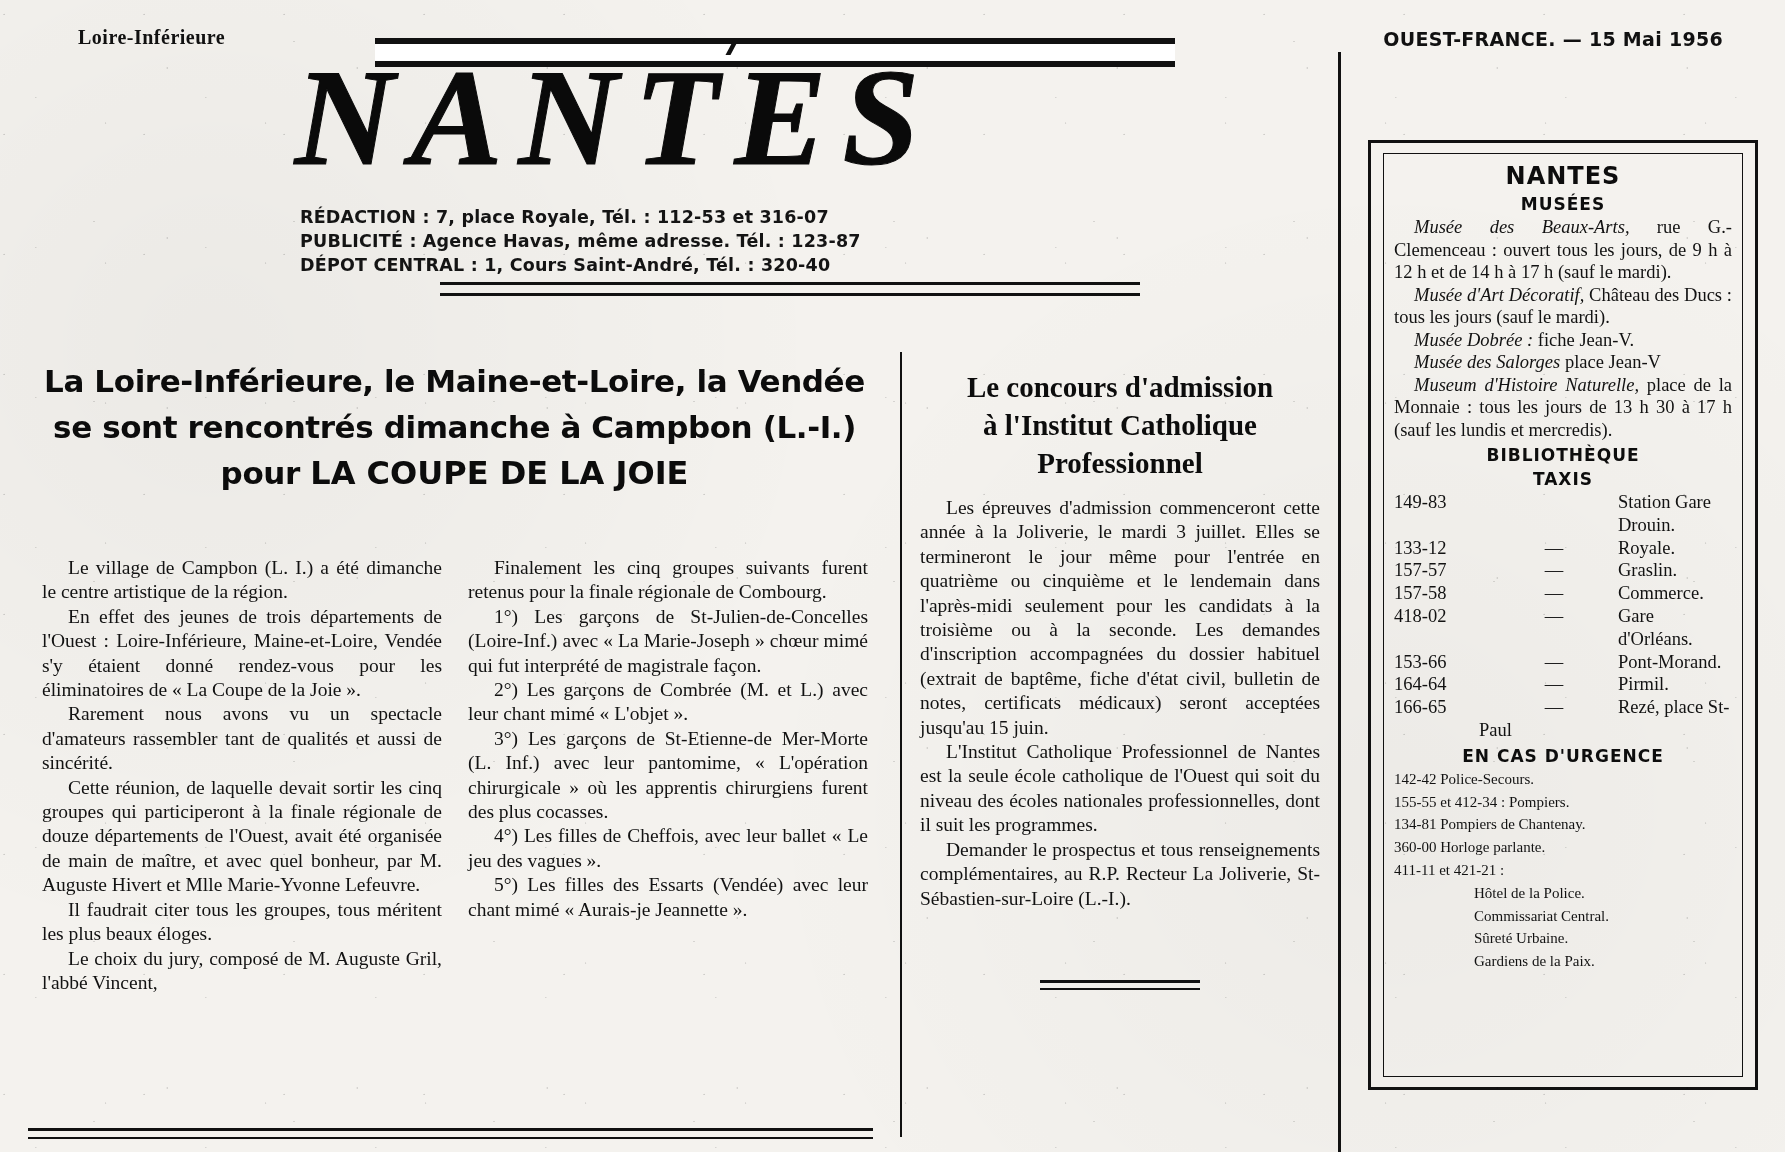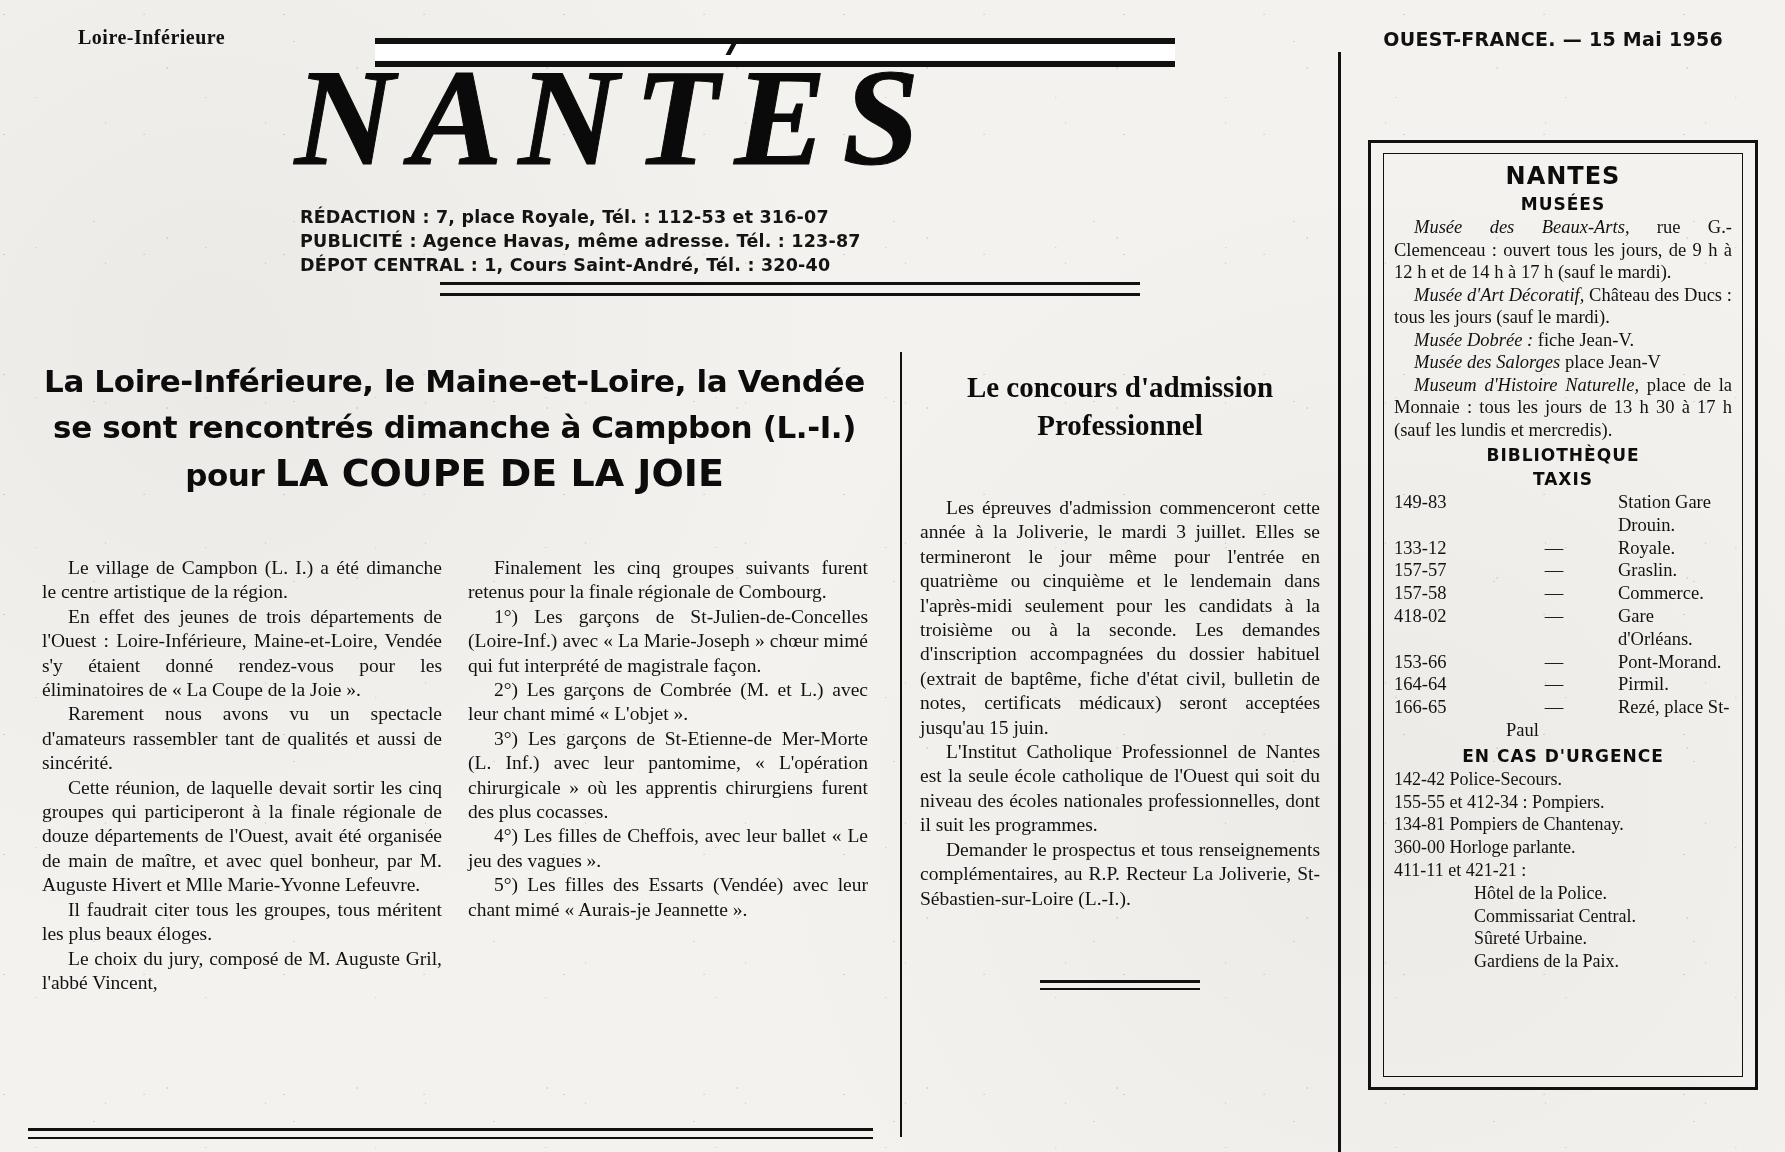--- a/index.html
+++ b/index.html
@@ -142,21 +142,21 @@
     width: 865px;
     text-align: center;
     font-family: "DejaVu Sans", sans-serif;
     font-weight: bold;
     font-size: 31px;
     line-height: 46px;
     color: #0c0c0c;
     letter-spacing: -0.4px;
   }
   .headline-left .big {
-    font-size: 38px;
+    font-size: 32px;
     letter-spacing: 0px;
   }
 
   
   .col {
     position: absolute;
     font-family: "Liberation Serif", serif;
     font-size: 19.5px;
     line-height: 24.4px;
     text-align: justify;
@@ -251,25 +251,25 @@
   .taxi-list {
     font-family: "Liberation Serif", serif;
     font-size: 18.5px;
     line-height: 22.8px;
     color: #121212;
   }
   .taxi-row { display: flex; gap: 38px; }
   .taxi-num { width: 96px; flex: none; }
   .taxi-dash { width: 52px; flex: none; text-align: center; }
   .taxi-name { flex: 1; }
-  .taxi-cont { margin-left: 112px; }
+  .taxi-cont { margin-left: 85px; }
 
   .urg-list {
     font-family: "Liberation Serif", serif;
-    font-size: 18px;
+    font-size: 15px;
     line-height: 22.8px;
     color: #121212;
   }
   .urg-row { white-space: nowrap; }
   .urg-indent { margin-left: 80px; }
 
   
   .noise {
     position: absolute;
     inset: 0;
@@ -329,20 +329,21 @@
     <p>Finalement les cinq groupes suivants furent retenus pour la finale régionale de Combourg.</p>
     <p>1°) Les garçons de St-Julien-de-Concelles (Loire-Inf.) avec « La Marie-Joseph » chœur mimé qui fut interprété de magistrale façon.</p>
     <p>2°) Les garçons de Combrée (M. et L.) avec leur chant mimé « L'objet ».</p>
     <p>3°) Les garçons de St-Etienne-de Mer-Morte (L. Inf.) avec leur pantomime, « L'opération chirurgicale » où les apprentis chirurgiens furent des plus cocasses.</p>
     <p>4°) Les filles de Cheffois, avec leur ballet « Le jeu des vagues ».</p>
     <p>5°) Les filles des Essarts (Vendée) avec leur chant mimé « Aurais-je Jeannette ».</p>
   </div>
 
   <div class="headline-mid">
     <div>Le concours d'admission</div>
+    <div>à l'Institut Catholique</div>
     <div>Professionnel</div>
   </div>
   <div class="col col-c">
     <p>Les épreuves d'admission commenceront cette année à la Joliverie, le mardi 3 juillet. Elles se termineront le jour même pour l'entrée en quatrième ou cinquième et le lendemain dans l'après-midi seulement pour les candidats à la troisième ou à la seconde. Les demandes d'inscription accompagnées du dossier habituel (extrait de baptême, fiche d'état civil, bulletin de notes, certificats médicaux) seront acceptées jusqu'au 15 juin.</p>
     <p>L'Institut Catholique Professionnel de Nantes est la seule école catholique de l'Ouest qui soit du niveau des écoles nationales professionnelles, dont il suit les programmes.</p>
     <p>Demander le prospectus et tous renseignements complémentaires, au R.P. Recteur La Joliverie, St-Sébastien-sur-Loire (L.-I.).</p>
   </div>
   <div class="mid-end-rule"></div>
 
   <div class="side-box">

